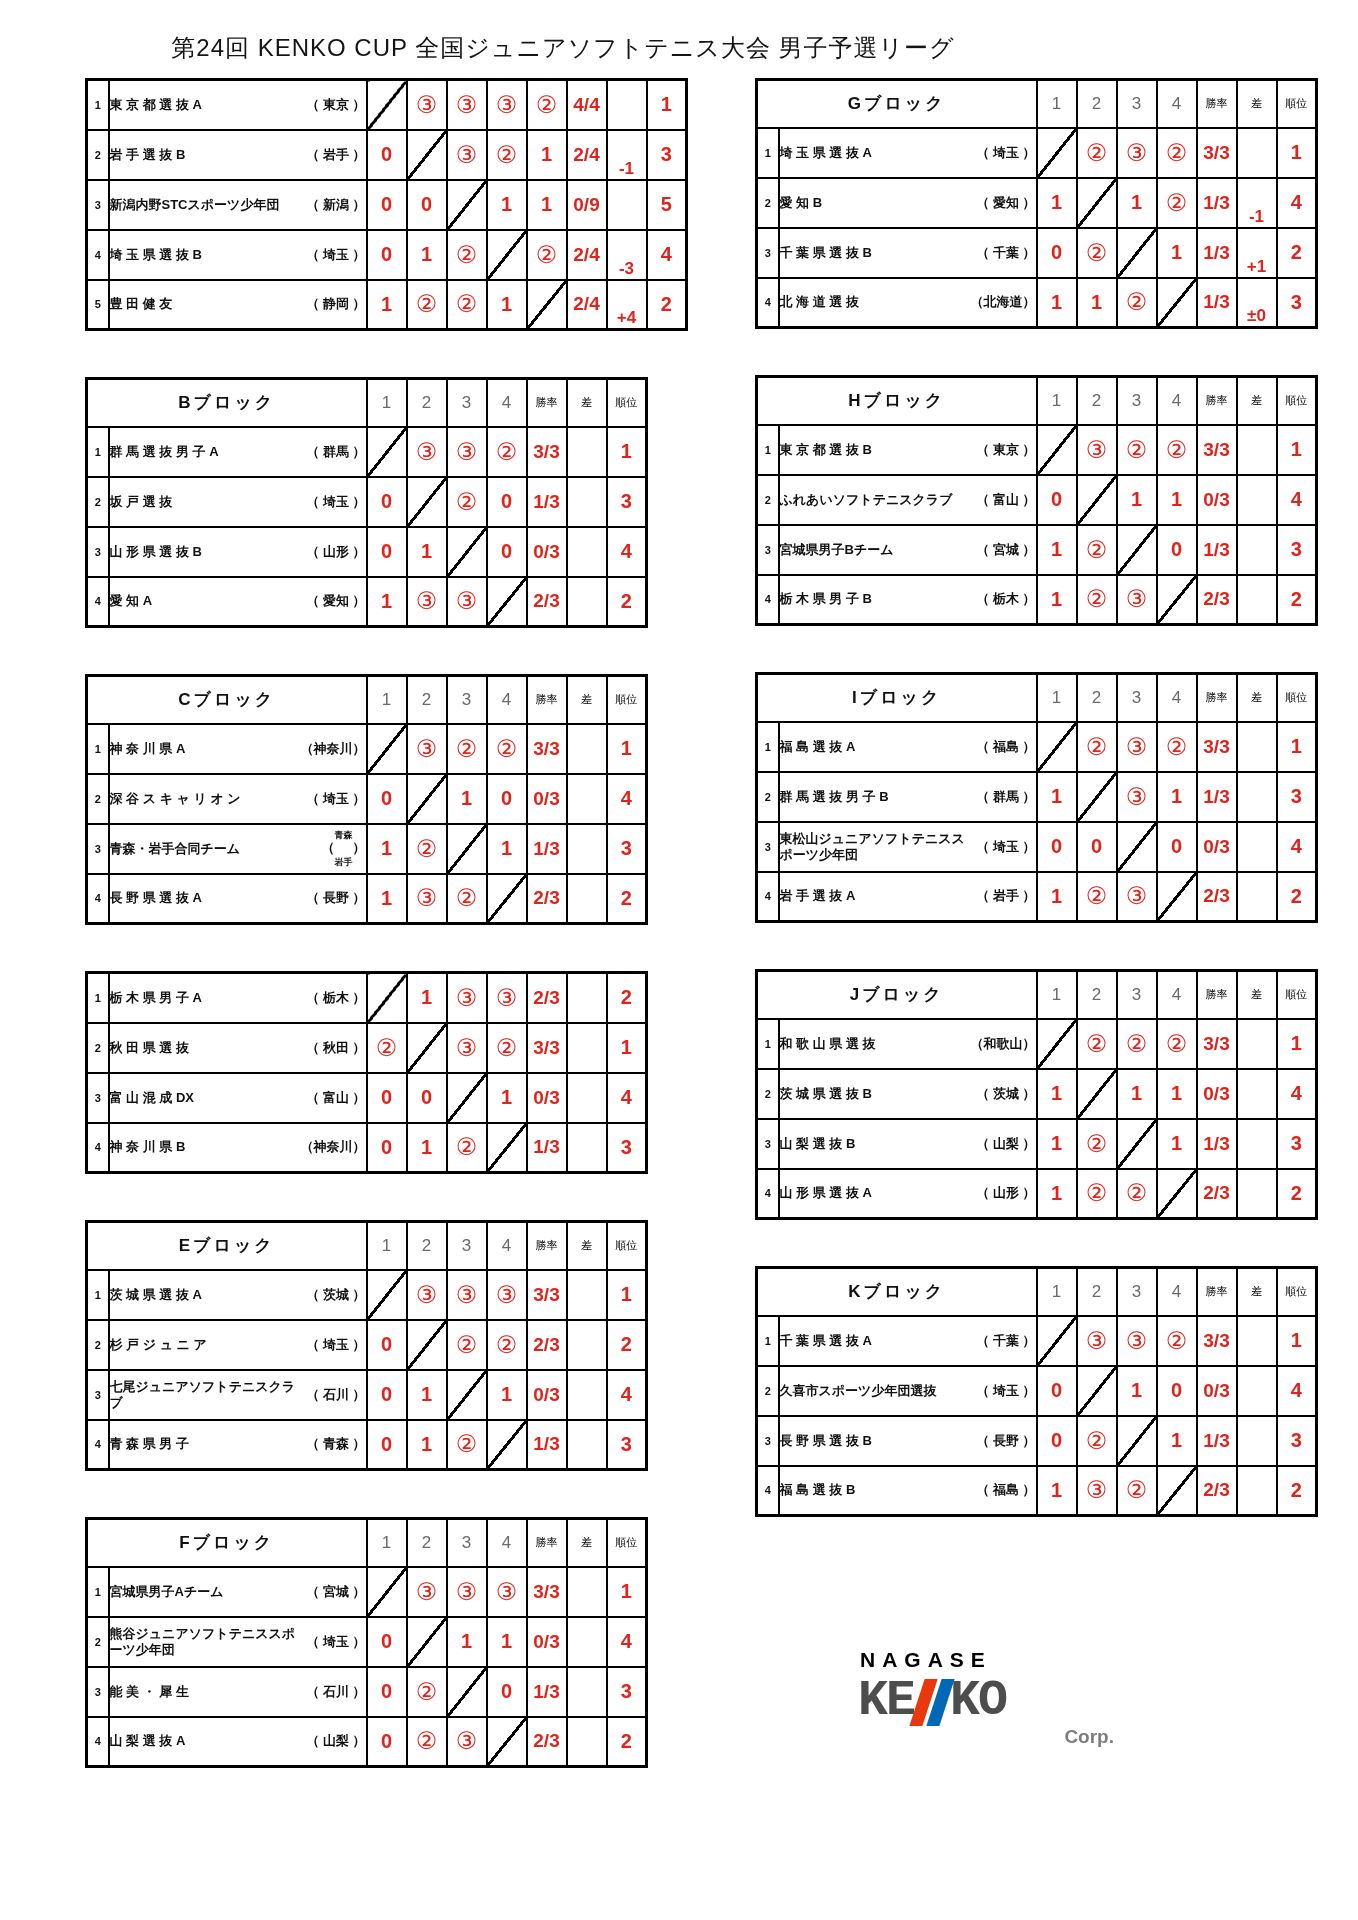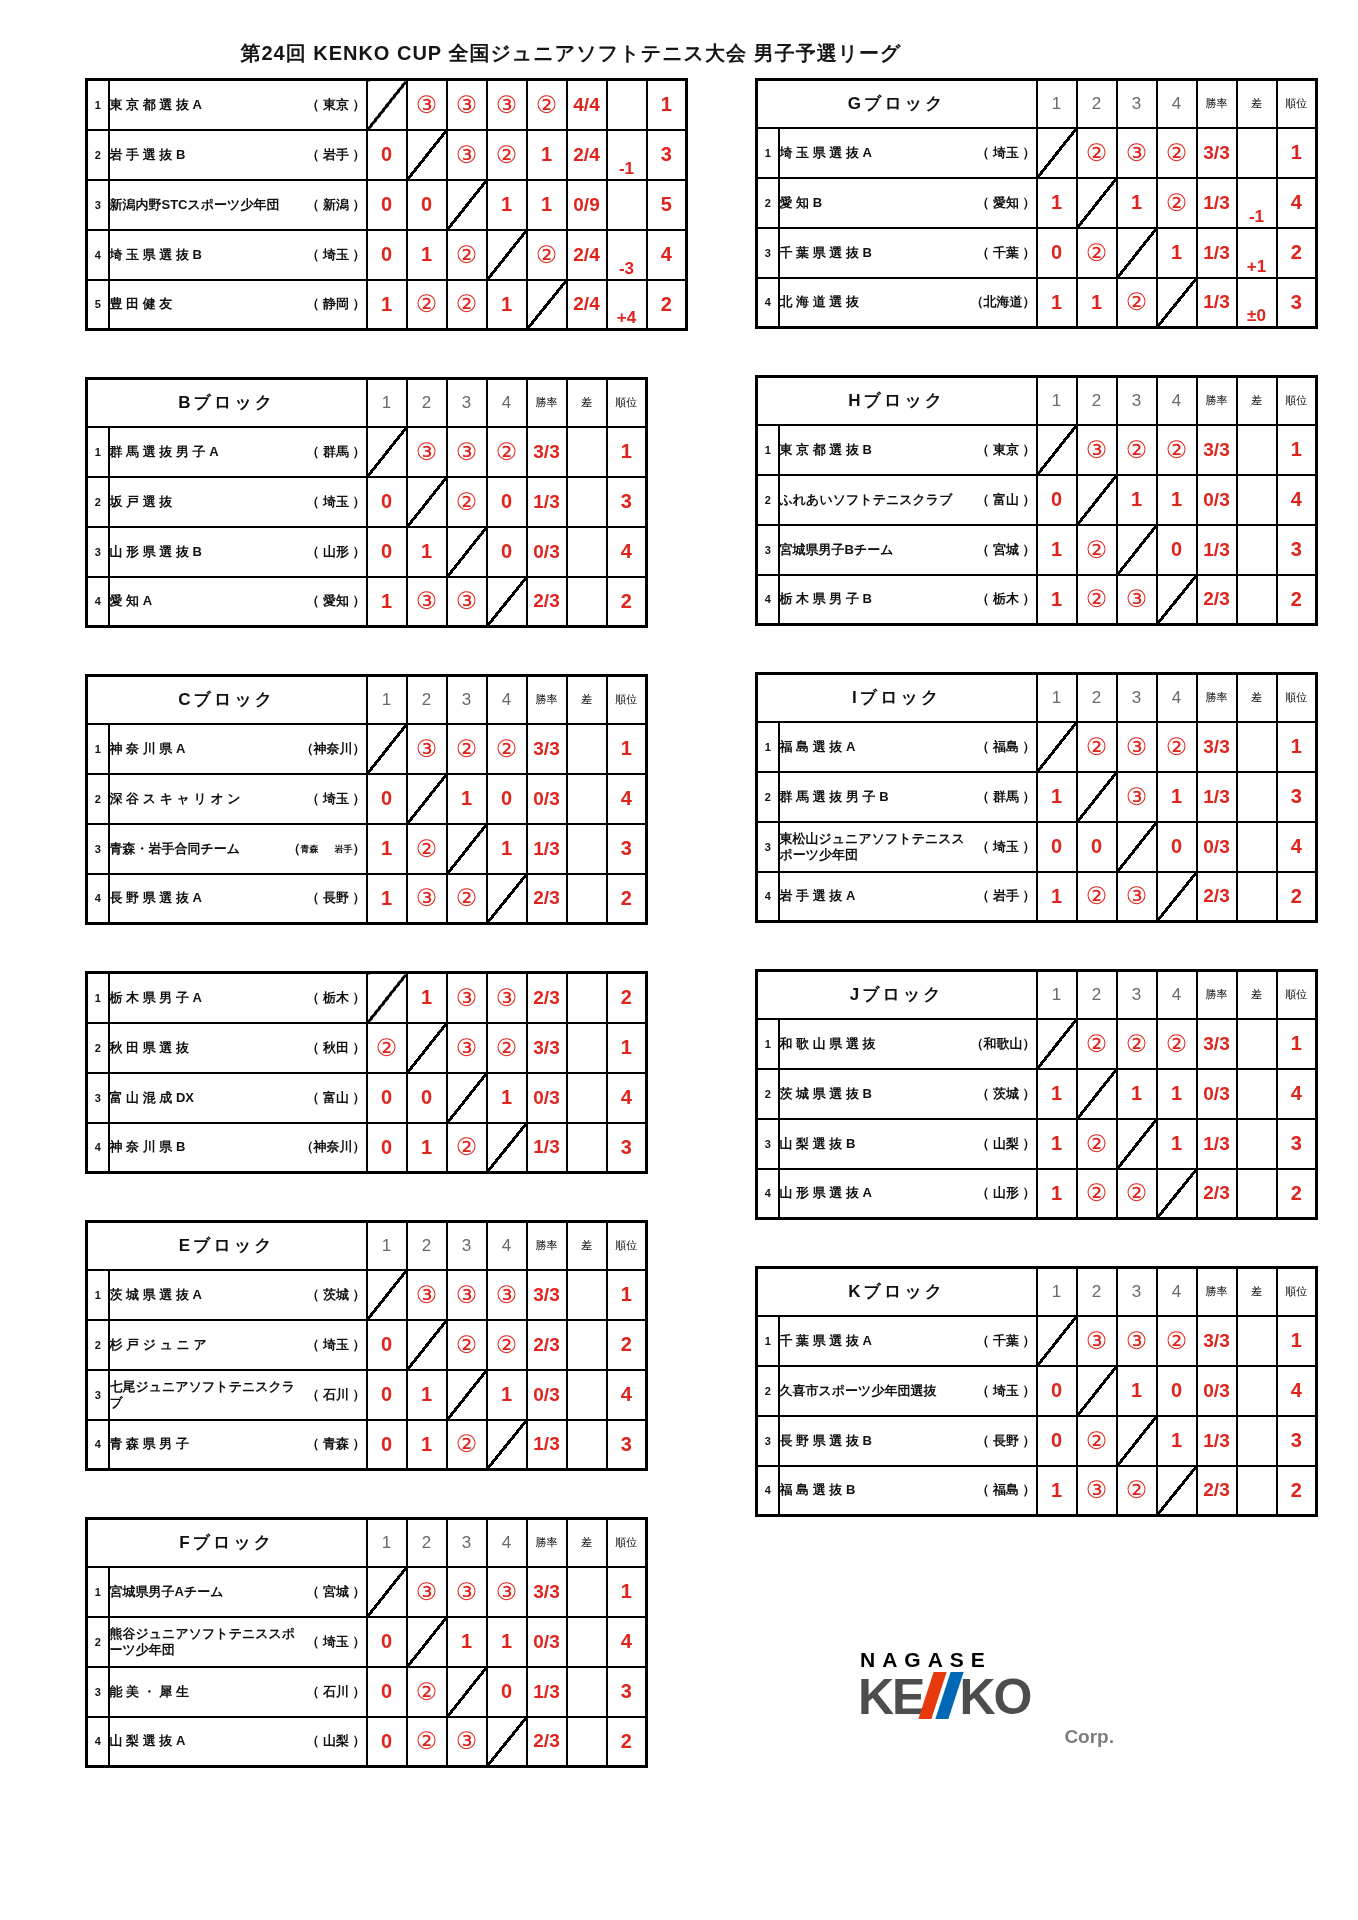--- a/index.html
+++ b/index.html
@@ -6,55 +6,55 @@
     --score-red:#e0241c;
     --logo-red:#e8380d;
     --logo-blue:#0068b7;
   }
   html,body{margin:0;padding:0;}
   body{
     width:1358px;height:1920px;position:relative;background:#ffffff;
     font-family:"Liberation Sans","DejaVu Sans",sans-serif;color:#111;
   }
   .title{
-    position:absolute;top:24px;left:85px;width:940px;margin:16px;
-    text-align:center;font-size:20px;font-weight:bold;letter-spacing:1px;color:#151515;
+    position:absolute;top:24px;left:85px;width:940px;margin:8px;
+    text-align:center;font-size:24px;font-weight:normal;letter-spacing:1px;color:#151515;
   }
   .col{position:absolute;top:78px;}
   .col-left{left:85px;}
   .col-right{left:712px;margin-left:43px;}
   table.block{
     border-collapse:collapse;table-layout:fixed;background:#fff;
     border:3px solid #000;margin:0 0 46px 0;
   }
   table.block th,table.block td{border:2px solid #000;padding:0;overflow:hidden;}
   tr.head{height:48px;}
   tr.team-row{height:50px;}
   th.block-title{font-size:17px;font-weight:bold;letter-spacing:3px;text-align:center;}
   th.mcol{font-size:17px;font-weight:normal;color:#6a6a6a;text-align:center;}
   th.scol{font-size:11px;font-weight:normal;color:#000;text-align:center;}
   td.rowno{font-size:11px;font-weight:bold;text-align:center;}
   td.team{padding:1px 6px;font-size:13px;font-weight:bold;}
   .team-inner{display:flex;justify-content:space-between;align-items:center;gap:3px;}
   .tname{line-height:1.2;}
   .tpref{white-space:nowrap;}
-  .pstack{display:inline-flex;flex-direction:row;font-size:9px;line-height:1.15;vertical-align:middle;gap:16px;}
+  .pstack{display:inline-flex;flex-direction:column;font-size:9px;line-height:1.15;vertical-align:middle;gap:16px;}
   td.res{font-size:20px;font-weight:bold;color:var(--score-red);text-align:center;}
   td.res.circ{font-size:24px;font-weight:normal;}
   td.diag{
     background-image:linear-gradient(to bottom right,
       transparent calc(50% - 1.5px),#000 calc(50% - 1.5px),
       #000 calc(50% + 1.5px),transparent calc(50% + 1.5px));
   }
   td.rate{font-size:19px;font-weight:bold;color:var(--score-red);text-align:center;}
   td.diff{font-size:17px;font-weight:bold;color:var(--score-red);text-align:center;vertical-align:bottom;padding-bottom:1px;}
   td.rank{font-size:20px;font-weight:bold;color:var(--score-red);text-align:center;}
   .logo{position:absolute;left:858px;top:1648px;width:260px;}
   .nagase{color:#000000;font-weight:bold;font-size:21px;letter-spacing:7px;margin-left:2px;}
-  .kenko-row{display:flex;align-items:flex-start;height:54px;}
+  .kenko-row{display:flex;align-items:flex-end;height:54px;font-family:Liberation Mono, monospace;}
   .kletters{font-size:50px;font-weight:900;color:#4d4d4d;letter-spacing:-2px;line-height:1;}
   .stripes{display:inline-flex;margin:0 3px;}
   .st{display:inline-block;width:13px;height:47px;transform:skewX(-18deg);}
   .st.red{background:var(--logo-red);margin-right:4px;}
   .st.blue{background:var(--logo-blue);}
   .corp{text-align:right;color:#7d7d7d;font-weight:bold;font-size:19px;margin-top:0px;padding-right:4px;}
 </style>
 </head>
 <body>
 

